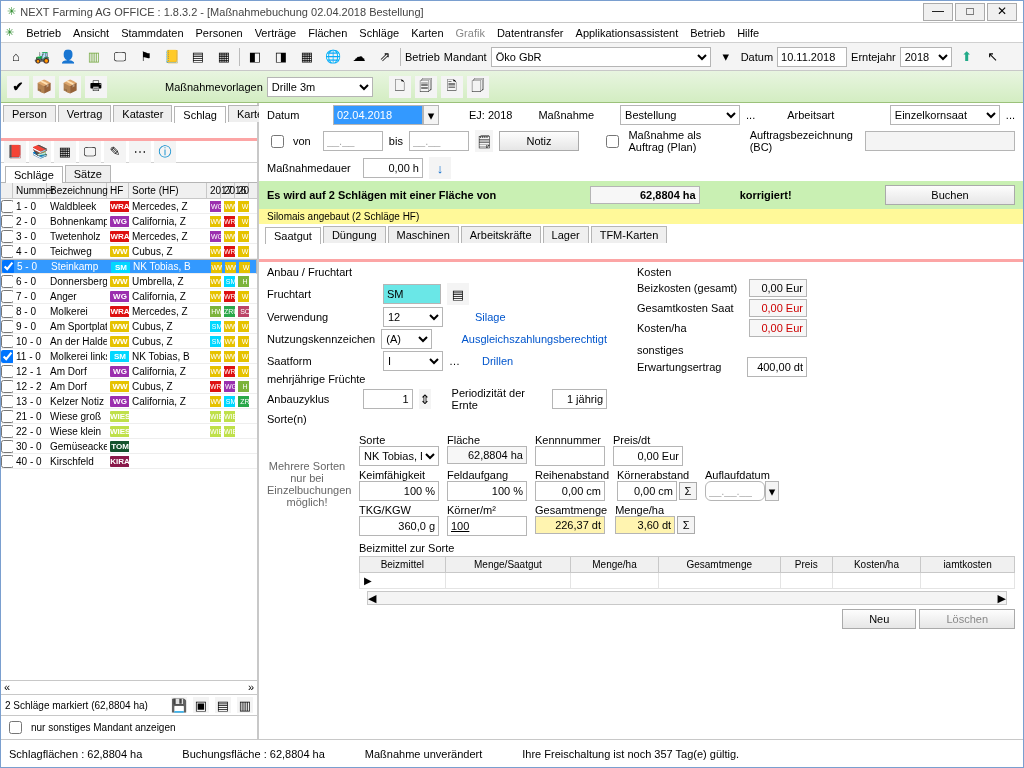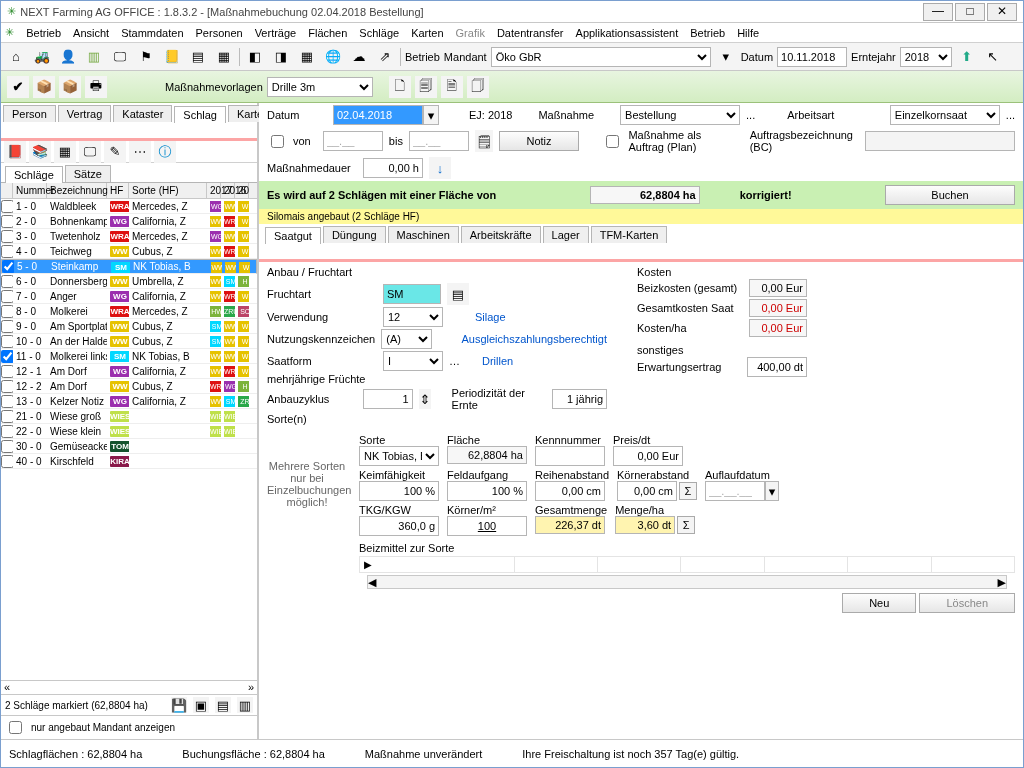--- a/index.html
+++ b/index.html
@@ -384,21 +384,21 @@
       </div>
       <div class="leftfoot">
         <span style="flex:1">2 Schläge markiert (62,8804 ha)</span>
         <span class="icoBtn" style="width:16px;height:16px">💾</span>
         <span class="icoBtn" style="width:16px;height:16px">▣</span>
         <span class="icoBtn" style="width:16px;height:16px">▤</span>
         <span class="icoBtn" style="width:16px;height:16px">▥</span>
       </div>
       <div class="leftfoot">
         <input type="checkbox" style="">
-        <span>nur angebaut Mandant anzeigen</span>
+        <span>nur sonstiges Mandant anzeigen</span>
       </div>
     </div>
 
     <div class="right">
       <div class="formrow">
         <span class="lbl" style="width:60px">Datum</span>
         <span style="display:inline-flex">
             <input class="fld" style="width: 90px; background: rgb(51, 153, 255); color: rgb(255, 255, 255);" value="02.04.2018">
             <span class="icoBtn" style="width:16px;height:20px;border:1px solid #b5b5b5">▾</span>
           </span>
@@ -535,36 +535,45 @@
             </div>
             <div style="display:flex;gap:8px;flex-wrap:wrap;margin-top:3px">
               <div><div>Keimfähigkeit</div><input class="fld" style="width: 80px; text-align: right;" value="100 %"></div>
               <div><div>Feldaufgang</div><input class="fld" style="width: 80px; text-align: right;" value="100 %"></div>
               <div><div>Reihenabstand</div><input class="fld" style="width: 70px; text-align: right;" value="0,00 cm"></div>
               <div><div>Körnerabstand</div><span style="display:inline-flex;align-items:center;gap:2px">
                     <input class="fld" style="width: 60px; text-align: right;" value="0,00 cm">
                     <span class="sigma">Σ</span>
                   </span></div>
               <div><div>Auflaufdatum</div><span style="display:inline-flex">
-                    <input class="fld" style="width: 60px; color: rgb(170, 170, 170);" value="__.__.__">
+                    <input class="fld" style="width: 60px; color: rgb(170, 170, 170); border-radius: 6px;" value="__.__.__">
                     <span class="icoBtn" style="width:14px;height:20px;border:1px solid #b5b5b5">▾</span>
                   </span></div>
             </div>
             <div style="display:flex;gap:8px;flex-wrap:wrap;margin-top:3px">
               <div><div>TKG/KGW</div><input class="fld" style="width: 80px; text-align: right;" value="360,0 g"></div>
-              <div><div>Körner/m²</div><input class="fld" style="width: 80px; text-align: center; text-decoration: underline;" value="100"></div>
+              <div><div>Körner/m²</div><input class="fld" style="width: 80px; text-align: left; text-decoration: underline;" value="100"></div>
               <div><div>Gesamtmenge</div><span class="ronum" style="width:70px;background:#fff4b0">226,37 dt</span></div>
               <div><div>Menge/ha</div><span style="display:inline-flex;align-items:center;gap:2px">
                     <span class="ronum" style="width:60px;background:#fff4b0">3,60 dt</span>
                     <span class="sigma">Σ</span>
                   </span></div>
             </div>
             <div style="margin-top:6px">Beizmittel zur Sorte</div>
             <table class="tbl" style="width:100%;border-collapse:collapse;margin-top:2px">
               <tbody>
+                  <tr>
+                <th>Beizmittel</th>
+                <th>Menge/Saatgut</th>
+                <th>Menge/ha</th>
+                <th>Gesamtmenge</th>
+                <th>Preis</th>
+                <th>Kosten/ha</th>
+                <th>iamtkosten</th>
+              </tr>
               <tr>
                     <td>▶</td>
                     <td></td>
                     <td></td>
                     <td></td>
                     <td></td>
                     <td></td>
                     <td></td>
                   </tr>
             </tbody>

